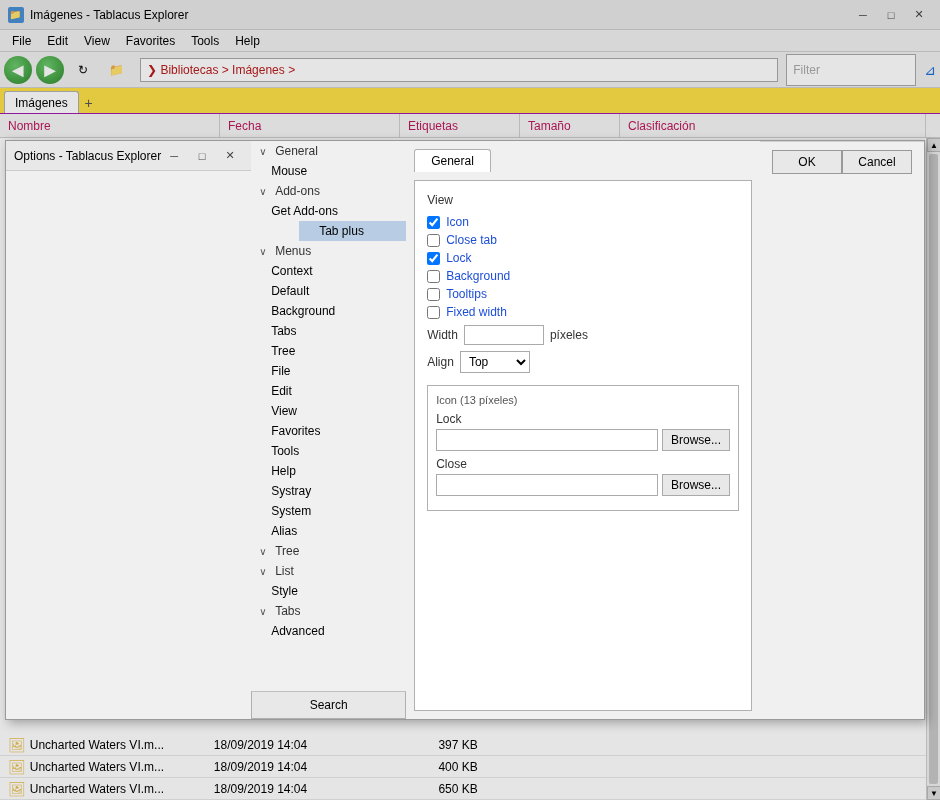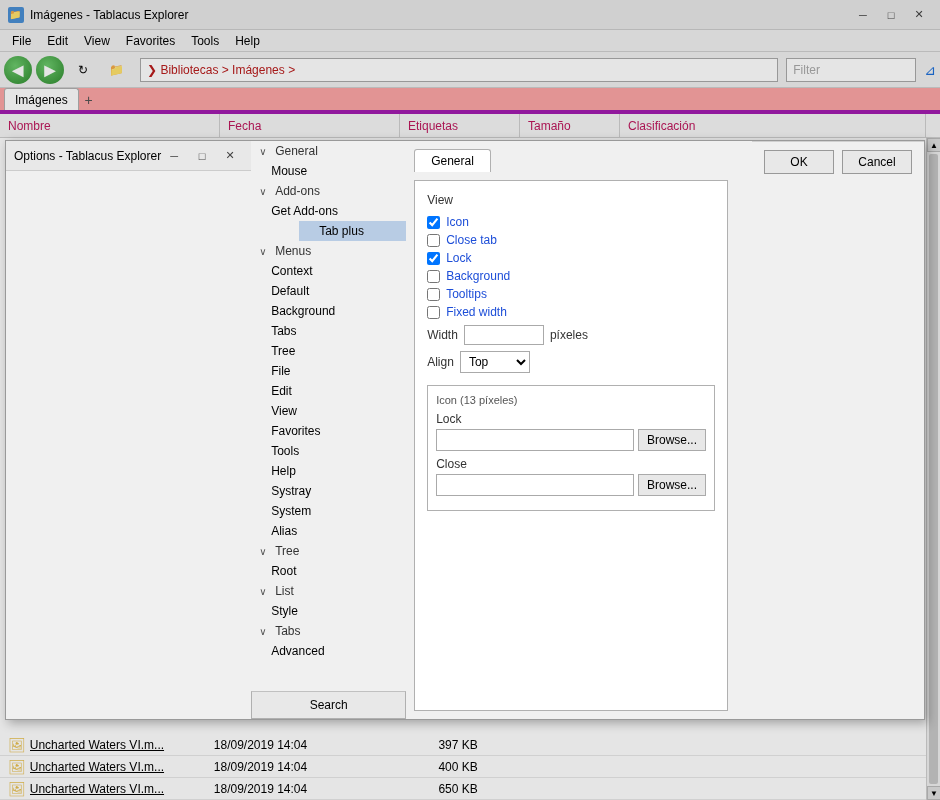--- a/index.html
+++ b/index.html
@@ -98,41 +98,41 @@
       display: flex;
       align-items: center;
       background: white;
       border: 1px solid #aaa;
       padding: 0 6px;
       margin-left: 4px;
     }
     .address-text { flex: 1; color: #b91c1c; }
     .filter-box {
       width: 130px;
-      height: 24px;
+      height: 32px;
       background: white;
       border: 1px solid #aaa;
       padding: 0 6px;
       margin-left: 4px;
       display: flex; align-items: center;
     }
     .filter-icon {
       margin-left: 4px;
       color: #1e6fd9;
       font-size: 14px;
     }
 
     
     .tabs-bar {
       height: 26px;
-      background: #fca5a5;
+      background: #fde047;
       display: flex;
       align-items: flex-end;
       padding: 0 4px;
-      border-bottom: 4px solid #a21caf;
+      border-bottom: 1px solid #a21caf;
     }
     .tab {
       height: 22px;
       background: #e0e0e0;
       border: 1px solid #b0b0b0;
       border-bottom: none;
       padding: 0 10px;
       display: flex; align-items: center;
       cursor: pointer;
       border-radius: 3px 3px 0 0;
@@ -186,21 +186,21 @@
       left: 0; right: 0;
     }
     .file-row {
       height: 22px;
       display: flex;
       align-items: center;
       border-bottom: 1px solid #e8e8e8;
       padding: 0 8px;
       gap: 4px;
     }
-    .file-row-name { width: 180px; overflow: hidden; text-overflow: ellipsis; white-space: nowrap; text-decoration: underline; }
+    .file-row-name { width: 180px; overflow: hidden; text-overflow: ellipsis; white-space: nowrap; }
     .file-row-date { width: 180px; }
     .file-row-size { width: 100px; text-align: right; padding-right: 20px; }
     .scrollbar-right {
       position: absolute;
       right: 0; top: 0; bottom: 0;
       width: 14px;
       background: #f0f0f0;
       border-left: 1px solid #d0d0d0;
       display: flex; flex-direction: column;
     }
@@ -360,22 +360,21 @@
 
     
     .dialog-footer {
       height: 40px;
       background: #f0f0f0;
       border-top: 1px solid #d0d0d0;
       display: flex;
       align-items: center;
       justify-content: flex-end;
       padding: 0 12px;
-      gap: 8px;
-      margin-left: 16px;
+      gap: 0;
     }
     .footer-btn {
       width: 70px;
       height: 24px;
       border: 1px solid #999;
       background: #e8e8e8;
       cursor: pointer;
       font-size: 12px;
     }
 
@@ -583,23 +582,20 @@
           <div class="sidebar-item sub">
             <span>System</span>
           </div>
           <div class="sidebar-item sub">
             <span>Alias</span>
           </div>
           <div class="sidebar-item category">
             <span class="collapse-arrow">∨</span>
             <span>Tree</span>
           </div>
-          <div class="sidebar-item sub">
-            <span>Root</span>
-          </div>
           <div class="sidebar-item category">
             <span class="collapse-arrow">∨</span>
             <span>List</span>
           </div>
           <div class="sidebar-item sub">
             <span>Style</span>
           </div>
           <div class="sidebar-item category">
             <span class="collapse-arrow">∨</span>
             <span>Tabs</span>

